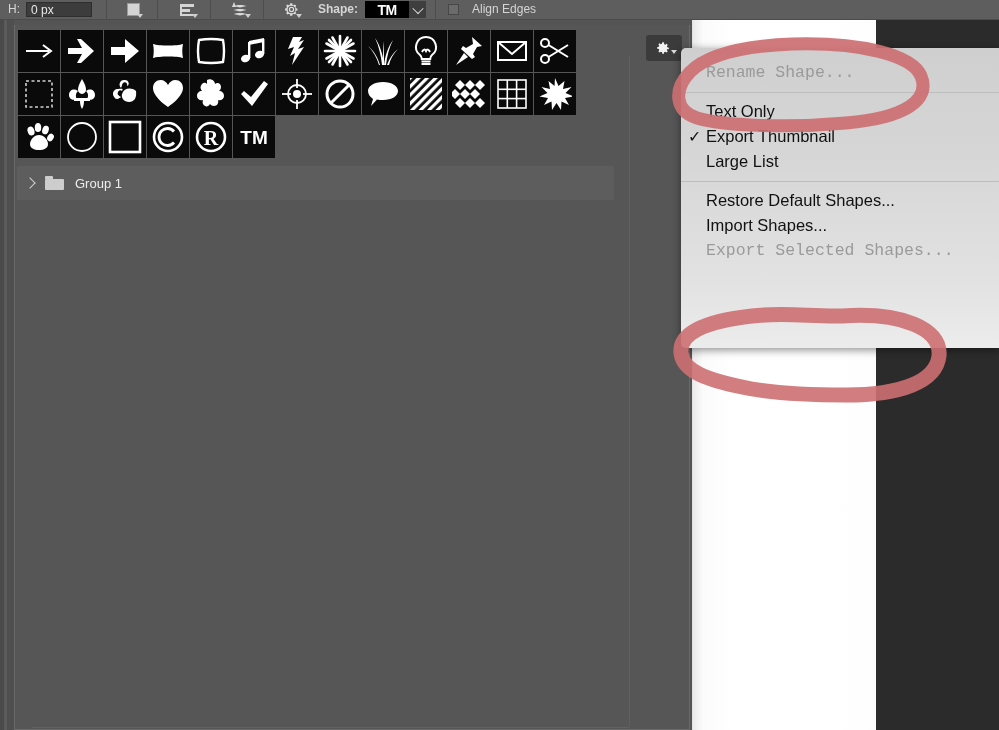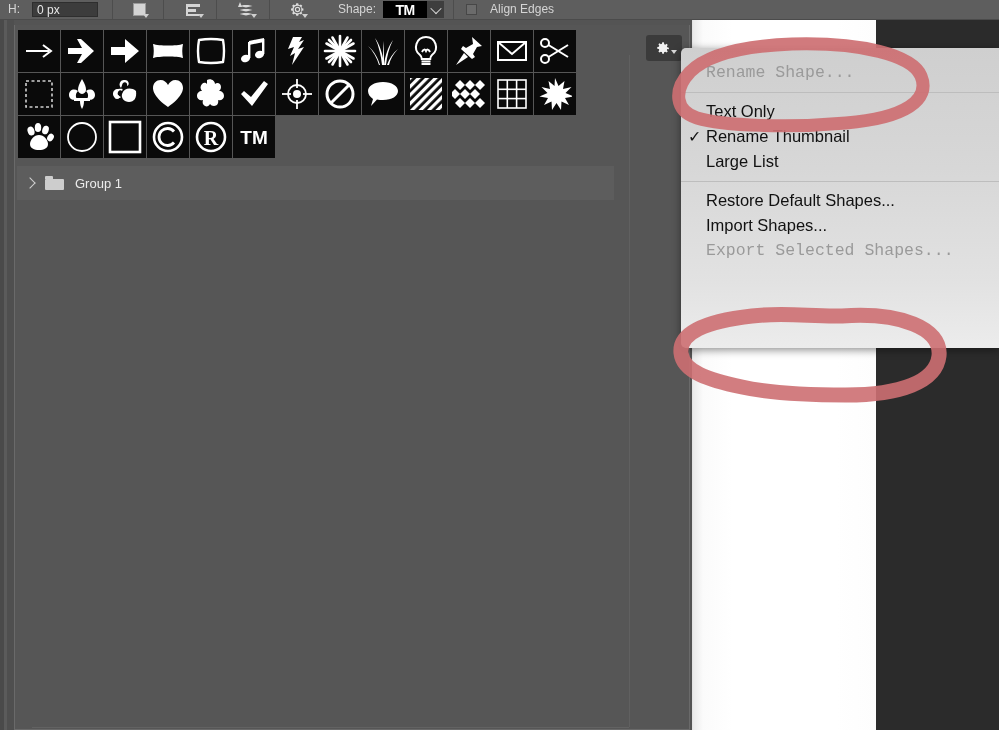--- a/index.html
+++ b/index.html
@@ -109,21 +109,21 @@
   <div id="canvas-white"></div>
   <div id="canvas-shadowL"></div>
   <div id="panel-grey-left"></div>
   <div id="panel-edge-1"></div>
   <div id="panel-edge-2"></div>
   <div id="panel-edge-3"></div>
 </div>
 
 <div id="optionbar">
   <span class="ob-label" style="margin-left:8px;">H:</span>
-  <span class="ob-field" style="margin-left:12px;">0 px</span>
+  <span class="ob-field" style="margin-left:6px;">0 px</span>
 
   <span class="sep" style="margin-left:14px;"></span>
 
   <span class="ob-btn" style="margin-left:8px;">
     <span class="sw-square"></span>
     <span class="ob-caret"></span>
   </span>
 
   <span class="sep" style="margin-left:12px;"></span>
 
@@ -152,21 +152,21 @@
   <span class="sep" style="margin-left:10px;"></span>
 
   <span class="ob-btn" style="margin-left:8px;width:26px;">
     <svg width="17" height="17" viewBox="0 0 24 24">
       <path fill="#dcdcdc" d="M12 8.2a3.8 3.8 0 100 7.6 3.8 3.8 0 000-7.6zm0 5.9a2.1 2.1 0 110-4.2 2.1 2.1 0 010 4.2z"></path>
       <path fill="#dcdcdc" d="M20.4 13.4l-.1-2.8-2.1-.5a6.3 6.3 0 00-.6-1.5l1.2-1.8-2-2-1.8 1.2a6.3 6.3 0 00-1.5-.6L13 3.3h-2.8l-.5 2.1a6.3 6.3 0 00-1.5.6L6.4 4.8l-2 2 1.2 1.8a6.3 6.3 0 00-.6 1.5l-2.1.5V13.4l2.1.5c.14.53.35 1.03.6 1.5l-1.2 1.8 2 2 1.8-1.2c.47.25.97.46 1.5.6l.5 2.1h2.8l.5-2.1c.53-.14 1.03-.35 1.5-.6l1.8 1.2 2-2-1.2-1.8c.25-.47.46-.97.6-1.5zM12 17.4a5.4 5.4 0 110-10.8 5.4 5.4 0 010 10.8z"></path>
     </svg>
     <span class="ob-caret"></span>
   </span>
 
-  <span class="ob-label" style="margin-left:28px;">Shape:</span>
+  <span class="ob-label" style="margin-left:14px;font-weight:bold;">Shape:</span>
 
   <span class="shape-thumb" style="margin-left:7px;">TM</span>
   <span class="shape-caret-box">
     <span class="chev"></span>
   </span>
 
   <span class="sep" style="margin-left:9px;"></span>
 
   <span class="ob-check" style="margin-left:6px;"></span>
   <span class="ob-label" style="margin-left:13px;">Align Edges</span>
@@ -462,21 +462,21 @@
     <span>Rename Shape...</span>
   </div>
 
   <div class="msep"></div>
 
   <div class="mi">
     <span>Text Only</span>
   </div>
   <div class="mi">
     <span class="tick">✓</span>
-    <span>Rename Thumbnail</span>
+    <span>Export Thumbnail</span>
   </div>
   <div class="mi">
     <span>Large List</span>
   </div>
 
   <div class="msep"></div>
 
   <div class="mi">
     <span>Restore Default Shapes...</span>
   </div>

